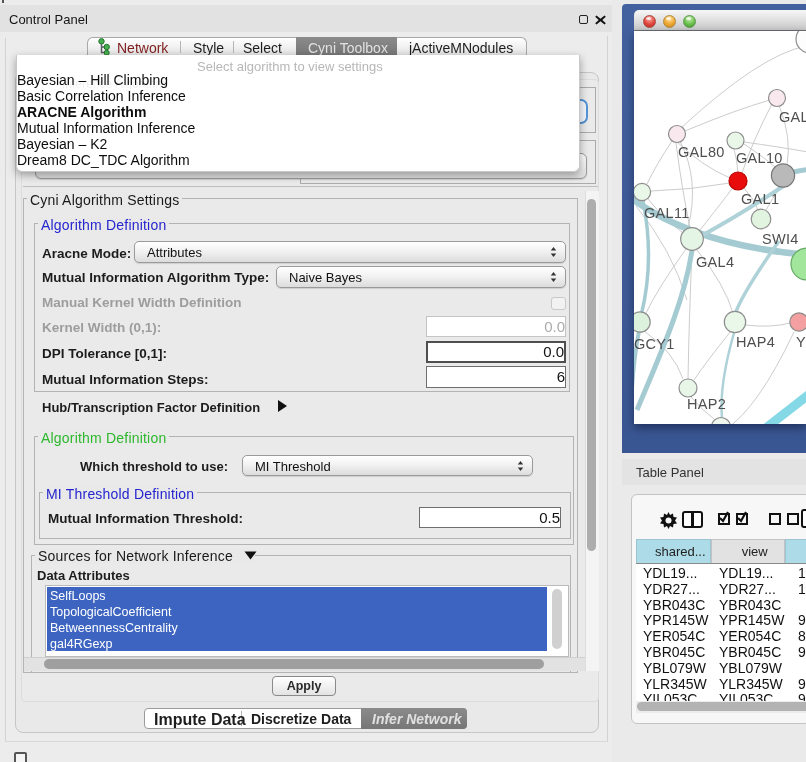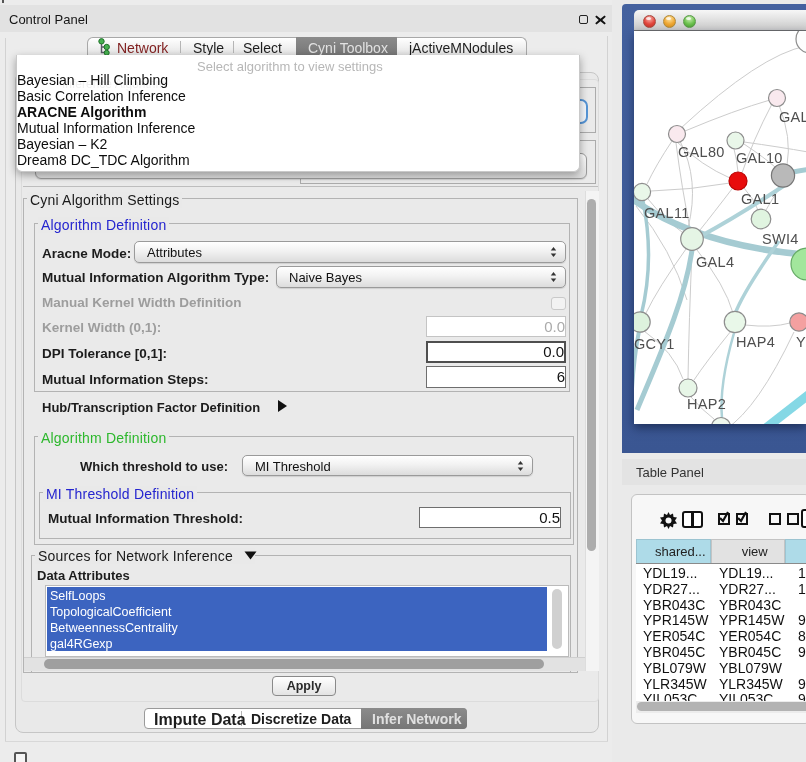--- a/index.html
+++ b/index.html
@@ -138,21 +138,21 @@
   <div class="abs" style="left:587px;top:199px;width:9px;height:352px;background:#adadad;border-radius:5px;"></div>
   <div class="abs" style="left:23px;top:186px;width:575px;height:1px;background:#bdbdbd;"></div>
 
   <div class="abs" style="left:272px;top:676px;width:64px;height:20px;border:1px solid #8a8a8a;border-radius:4px;background:linear-gradient(#ffffff,#e3e3e3);box-sizing:border-box;text-align:center;font-size:12.5px;font-weight:bold;color:#2a2a2a;line-height:18px;">Apply</div>
 
   <div class="abs" style="left:144px;top:708px;width:323px;height:21px;background:#fff;border:1px solid #9a9a9a;border-radius:4px;box-sizing:border-box;"></div>
   <div class="abs" style="left:241px;top:711px;width:1px;height:15px;background:#b5b5b5;"></div>
   <div class="abs" style="left:361px;top:708px;width:106px;height:21px;background:linear-gradient(#8b8b8b,#767676);border-radius:0 4px 4px 0;"></div>
   <div class="abs" style="left:154px;top:711px;font-size:16px;font-weight:bold;color:#1d1d1d;">Impute Data</div>
   <div class="abs" style="left:251px;top:711px;font-size:14px;font-weight:bold;color:#1d1d1d;">Discretize Data</div>
-  <div class="abs" style="left:372px;top:711px;font-size:14px;font-weight:bold;color:#e0e0e0;">Infer Network</div>
+  <div class="abs" style="left:372px;top:711px;font-size:14px;font-weight:bold;color:#e0e0e0;font-style:italic;">Infer Network</div>
 
   <div class="abs" style="left:14px;top:752px;width:13px;height:12px;border:2px solid #555;border-radius:2px;background:#f5f5f5;box-sizing:border-box;"></div>
 
   <div class="abs" style="left:16px;top:55px;width:564px;height:117px;background:#ffffff;border:1px solid #c9c9c9;border-top:none;border-radius:0 0 6px 6px;box-shadow:0 3px 9px rgba(0,0,0,0.35);box-sizing:border-box;z-index:30;">
     <div style="position:absolute;left:180px;top:4px;font-size:13px;color:#b7b7b7;">Select algorithm to view settings</div>
     <div style="position:absolute;left:45px;top:22px;font-size:12px;color:rgba(60,60,60,0.08);">Inference Algorithm</div>
     <div style="position:absolute;left:0px;top:17px;font-size:14px;color:#0d0d0d;line-height:16px;white-space:nowrap;">Bayesian – Hill Climbing<br>Basic Correlation Inference<br><b>ARACNE Algorithm</b><br>Mutual Information Inference<br>Bayesian – K2<br>Dream8 DC_TDC Algorithm</div>
   </div>
 
   <div class="abs" style="left:612px;top:0;width:194px;height:762px;background:#eaeaea;"></div>

